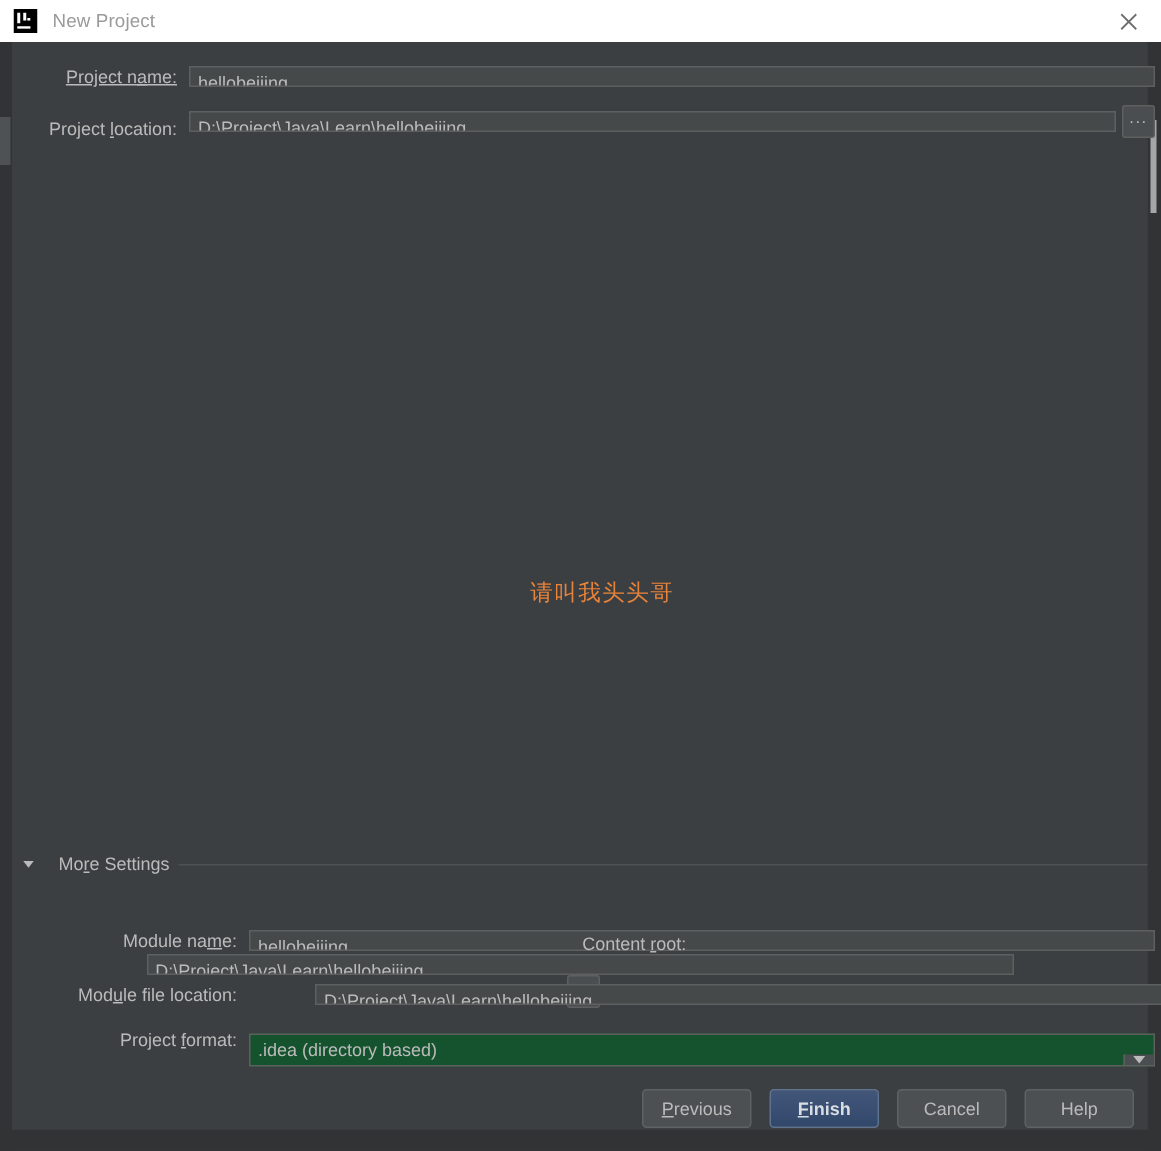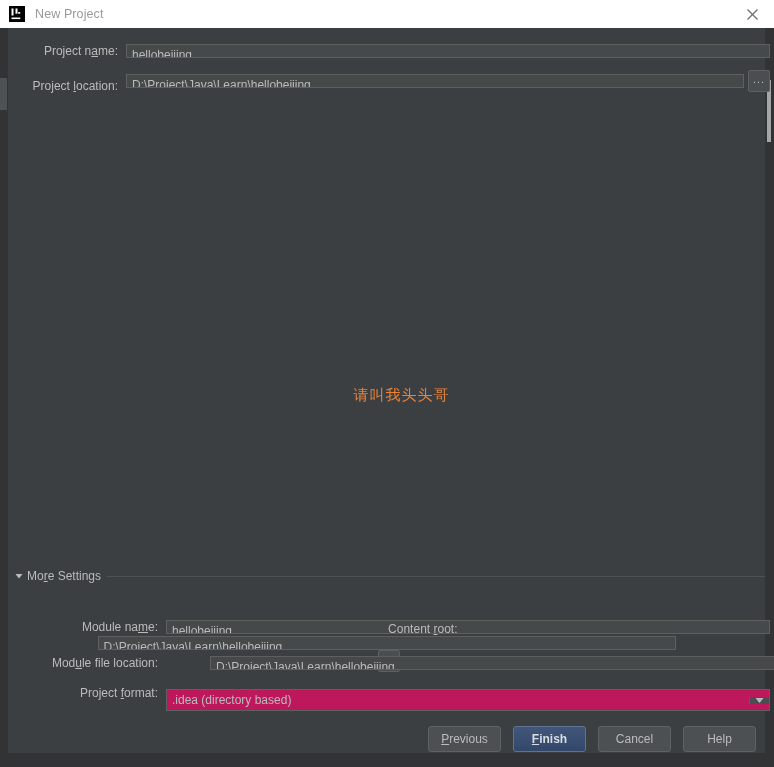--- a/index.html
+++ b/index.html
@@ -140,24 +140,24 @@
     line-height: 16px;
     text-align: center;
     letter-spacing: 1px;
     flex: none;
   }
 
   
   .combo {
     box-sizing: border-box;
     height: 22px;
-    background: #be185d;
+    background: #14532d;
     border: 1px solid #5e6060;
     display: flex;
-    align-items: center;
+    align-items: flex-end;
     flex: none;
     margin-top: 14px;
   }
   .combo-value {
     flex: 1 1 auto;
     color: #bbbbbb;
     font-size: 12px;
     line-height: 20px;
     padding: 0 5px;
     white-space: nowrap;
@@ -200,20 +200,21 @@
     display: flex; align-items: center; justify-content: center;
     flex: none;
   }
   .ms-tri svg { display: block; }
   .ms-label {
     font-size: 12px;
     color: #bbbbbb;
     padding: 0 6px 0 3px;
     white-space: nowrap;
     flex: none;
+    margin-left: 12px;
   }
   .ms-rule {
     flex: 1 1 auto;
     height: 1px;
     background: #4f5254;
   }
 
   
   .buttons {
     position: absolute;
@@ -277,21 +278,21 @@
       <svg width="13" height="13" viewBox="0 0 13 13">
         <line x1="1.5" y1="1.5" x2="11.5" y2="11.5" stroke="#6e6e6e" stroke-width="1.2"></line>
         <line x1="11.5" y1="1.5" x2="1.5" y2="11.5" stroke="#6e6e6e" stroke-width="1.2"></line>
       </svg>
     </span>
   </div>
 
   <div class="dialog">
 
     <div class="row" style="left:0; top:12px; width:757px;">
-      <span class="lbl" style="width:110px;"><span>Project n</span><span class="mn">a</span><span>me:</span></span>
+      <span class="lbl" style="width:110px;text-decoration:underline;"><span>Project n</span><span class="mn">a</span><span>me:</span></span>
       <span class="field" style="width:644px;">hellobeijing</span>
     </div>
 
     <div class="row" style="left:0; top:42px; width:757px;">
       <span class="lbl" style="width:110px;margin-top:10px;"><span>Project </span><span class="mn">l</span><span>ocation:</span></span>
       <span class="field" style="width:618px;">D:\Project\Java\Learn\hellobeijing</span>
       <span class="browse-btn">...</span>
     </div>
 
     <div class="watermark">请叫我头头哥</div>

